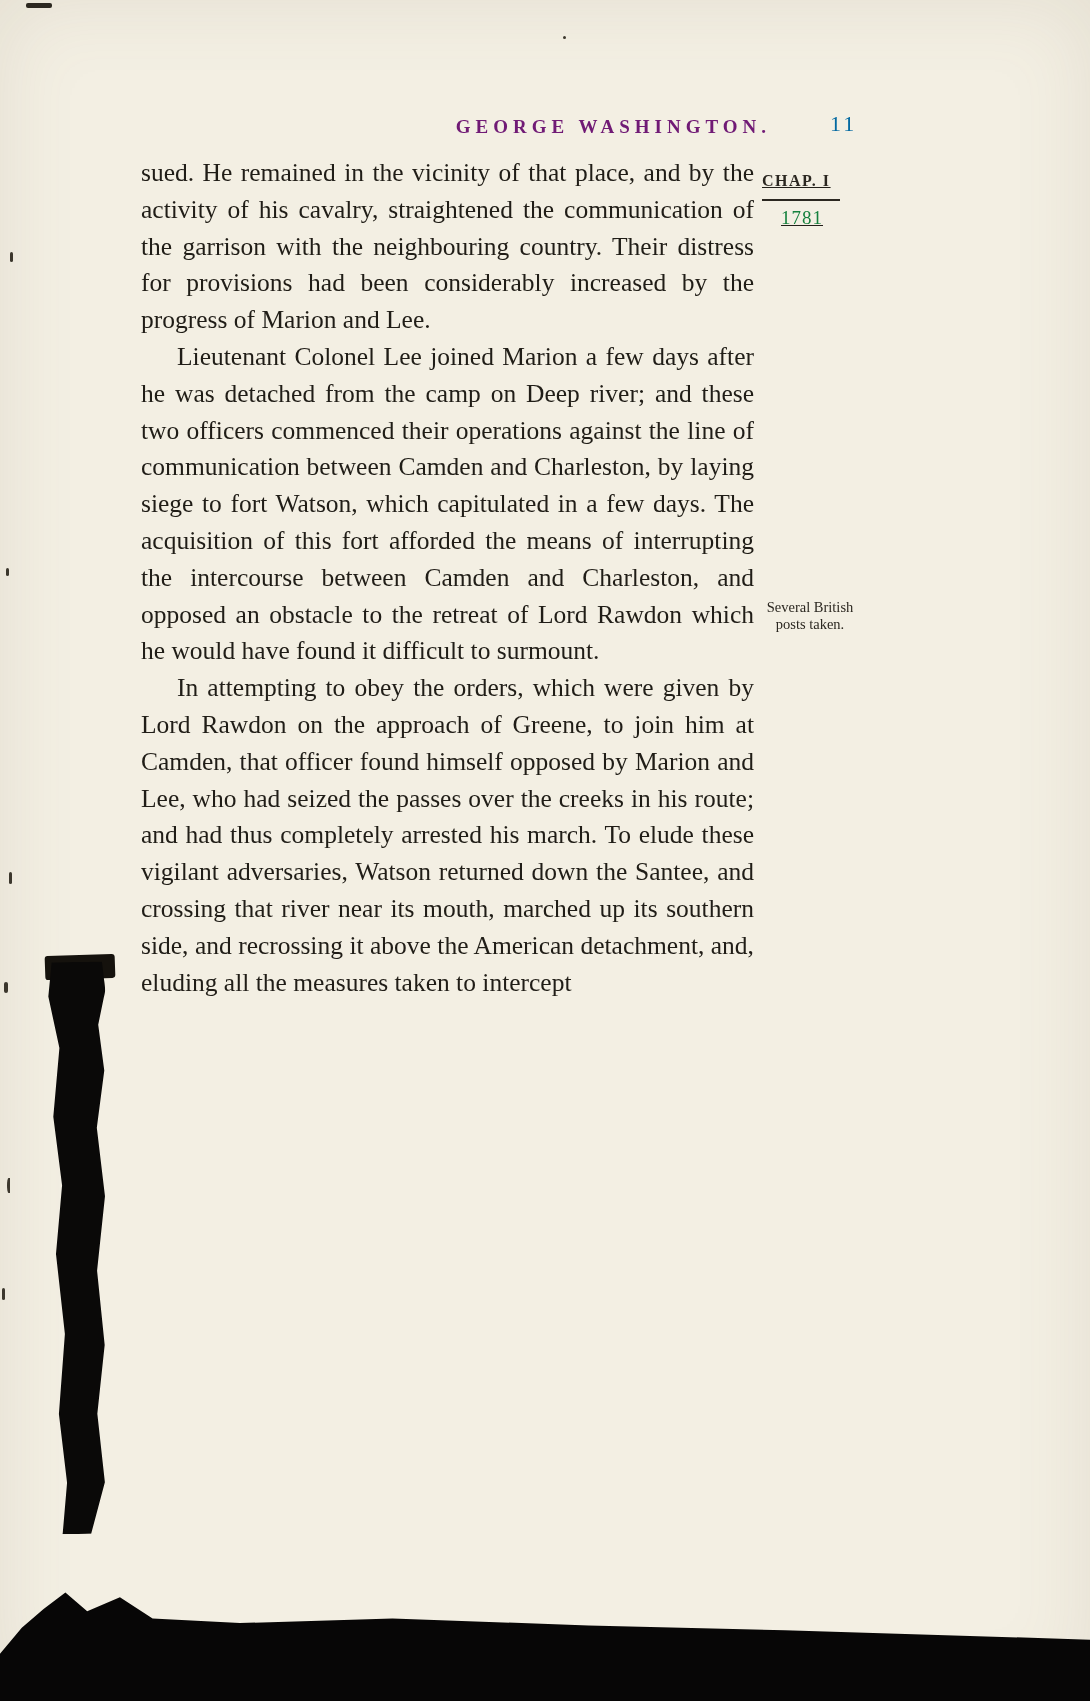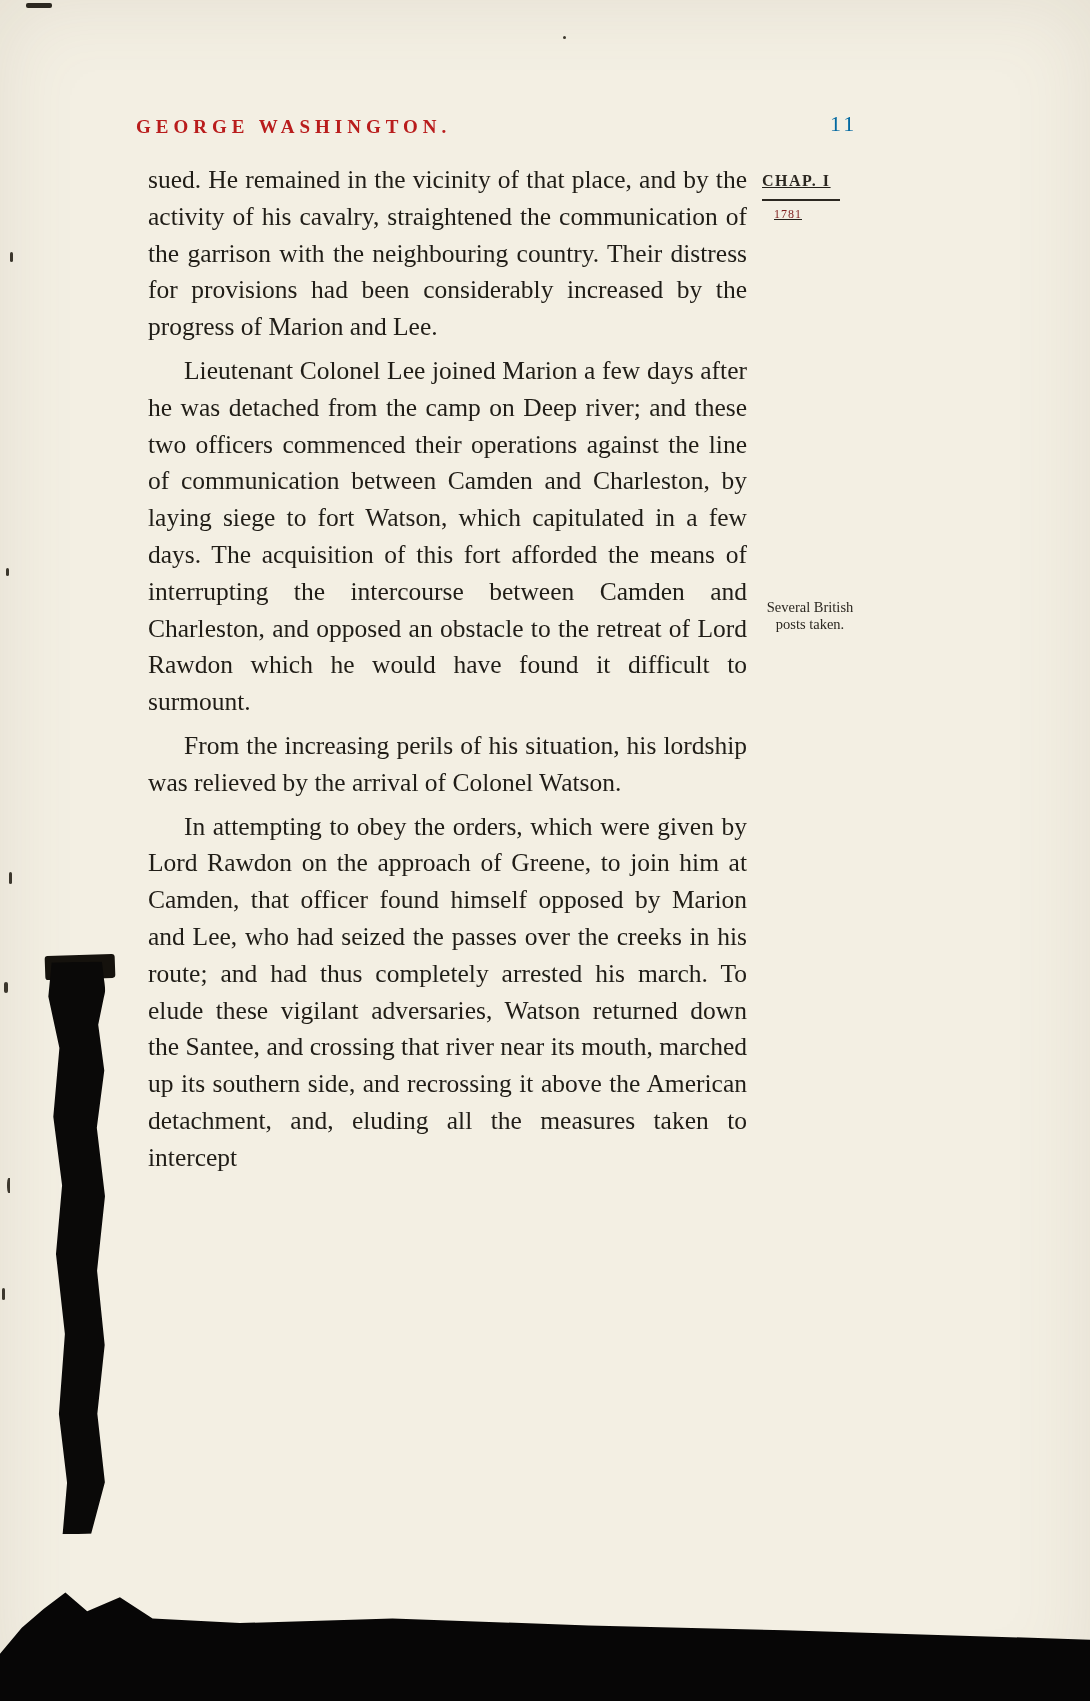--- a/index.html
+++ b/index.html
@@ -18,27 +18,27 @@
   .page {
     position: absolute;
     inset: 0;
     box-shadow: inset 0 0 80px rgba(120,110,85,0.12);
   }
 
   
   .running-title {
     position: absolute;
     top: 116px;
-    left: 136px;
+    left: 158px;
     width: 613px;
-    text-align: left;
+    text-align: right;
     font-size: 19px;
     letter-spacing: 5px;
     font-weight: 600;
-    color: #b91c1c;
+    color: #701a75;
   }
   .page-number {
     position: absolute;
     top: 111px;
     left: 830px;
     font-size: 22px;
     letter-spacing: 3px;
     color: #0369a1;
   }
 
@@ -56,24 +56,24 @@
     font-weight: 600;
     color: #2b2720;
   }
   .margin-rule {
     width: 78px;
     border: none;
     border-top: 2px solid #2b2720;
     margin: 9px 0 6px 0;
   }
   .year-label {
-    font-size: 12px;
+    font-size: 19px;
     letter-spacing: 1px;
-    margin-left: 12px;
-    color: #7f1d1d;
+    margin-left: 19px;
+    color: #15803d;
   }
   .side-note {
     position: absolute;
     left: 758px;
     top: 599px;
     width: 104px;
     font-size: 14.5px;
     line-height: 17px;
     color: #2b2720;
     text-align: center;
@@ -84,21 +84,21 @@
     position: absolute;
     left: 141px;
     top: 155px;
     width: 613px;
     font-size: 25.5px;
     line-height: 36.8px;
     text-align: justify;
     color: #201d17;
   }
   .para {
-    margin: 7px;
+    margin: 0;
     text-indent: 36px;
   }
   .para.continuation {
     text-indent: 0;
   }
 
   
   .gutter-cap {
     position: absolute;
     left: 45px;
@@ -164,21 +164,20 @@
     <div class="chapter-label">CHAP. I</div>
     <hr class="margin-rule">
     <div class="year-label">1781</div>
   </div>
 
   <div class="side-note">Several British posts taken.</div>
 
   <div class="text-block">
     <p class="para continuation">sued. He remained in the vicinity of that place, and by the activity of his cavalry, straightened the communication of the garrison with the neighbouring country. Their distress for provisions had been considerably increased by the progress of Marion and Lee.</p>
     <p class="para">Lieutenant Colonel Lee joined Marion a few days after he was detached from the camp on Deep river; and these two officers commenced their operations against the line of communication between Camden and Charleston, by laying siege to fort Watson, which capitulated in a few days. The acquisition of this fort afforded the means of interrupting the intercourse between Camden and Charleston, and opposed an obstacle to the retreat of Lord Rawdon which he would have found it difficult to surmount.</p>
-    <p class="para">From the increasing perils of his situation, his lordship was relieved by the arrival of Colonel Watson.</p>
     <p class="para">In attempting to obey the orders, which were given by Lord Rawdon on the approach of Greene, to join him at Camden, that officer found himself opposed by Marion and Lee, who had seized the passes over the creeks in his route; and had thus completely arrested his march. To elude these vigilant adversaries, Watson returned down the Santee, and crossing that river near its mouth, marched up its southern side, and recrossing it above the American detachment, and, eluding all the measures taken to intercept</p>
   </div>
 
   <div class="gutter-cap"></div>
   <div class="gutter-blob"></div>
   <div class="bottom-bar"></div>
   <div class="speck speck-1"></div>
   <div class="speck speck-2"></div>
   <div class="speck speck-3"></div>
   <div class="speck speck-4"></div>

